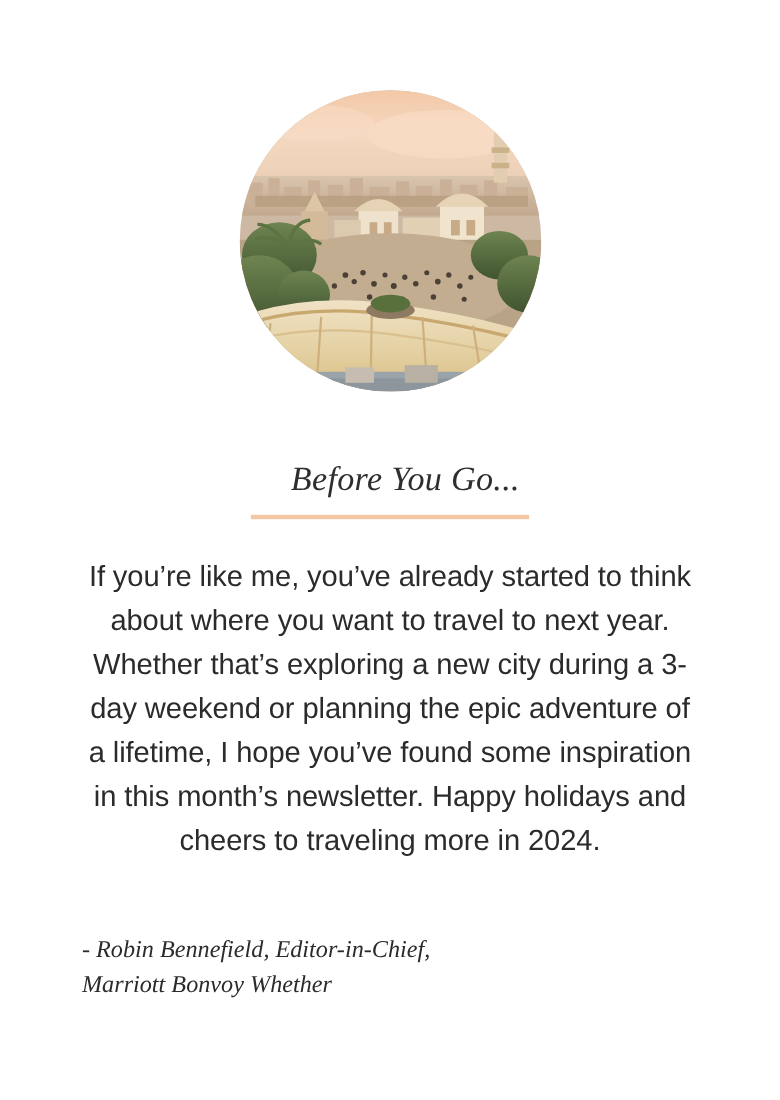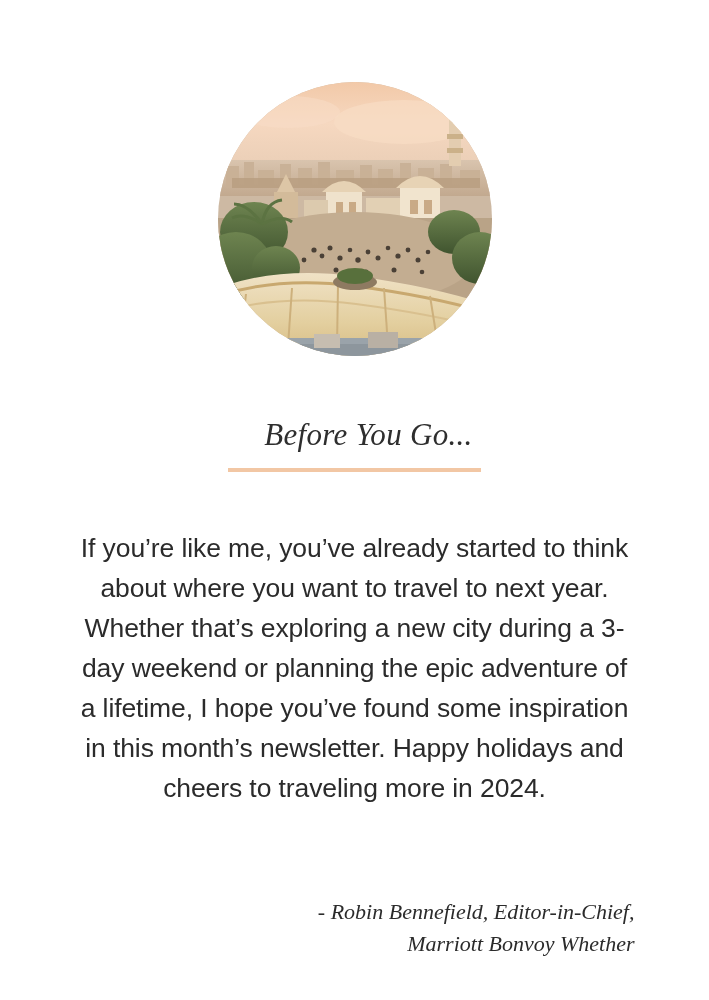--- a/index.html
+++ b/index.html
@@ -62,35 +62,35 @@
   }
   .title-rule {
     margin-top: 16px;
     width: 253px;
     height: 4px;
     background: #f2c7a4;
   }
 
   
   .body-copy {
-    margin-top: 56px;
+    margin-top: 32px;
     width: 560px;
     text-align: center;
     font-family: "Liberation Sans", sans-serif;
     font-size: 26.5px;
     line-height: 40px;
     color: #2b2b2b;
     letter-spacing: -0.1px;
   }
 
   
   .signature {
-    margin-top: 61px;
+    margin-top: 36px;
     width: 560px;
-    text-align: right;
+    text-align: left;
     font-family: "Liberation Serif", serif;
     font-style: italic;
     font-size: 22px;
     line-height: 32px;
     color: #2b2b2b;
   }
   .signature .line2 {
     display: block;
   }
 </style>

